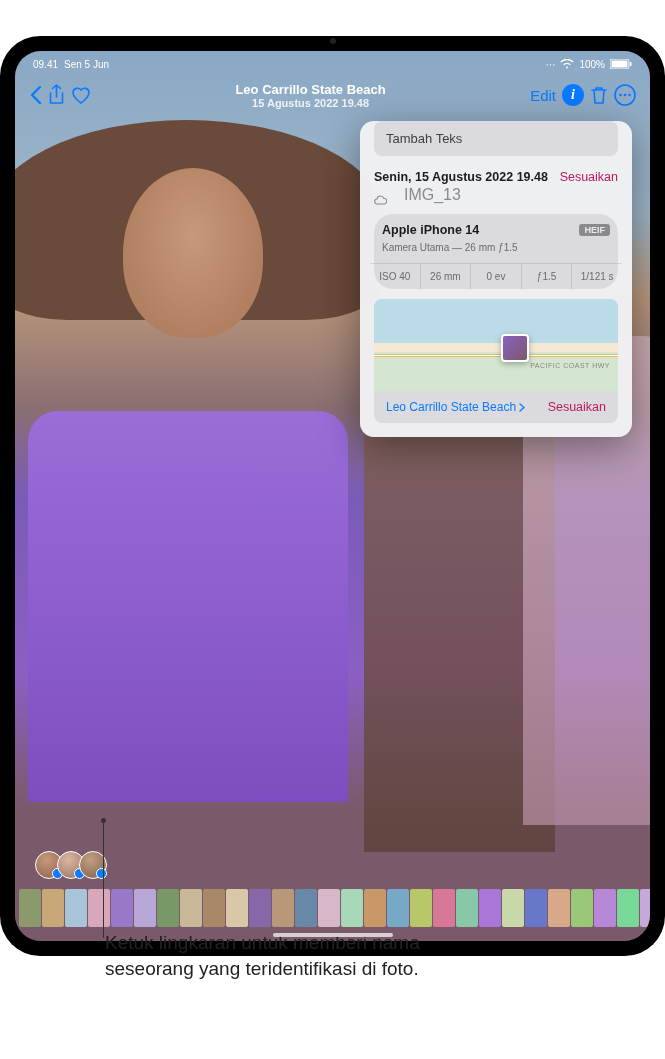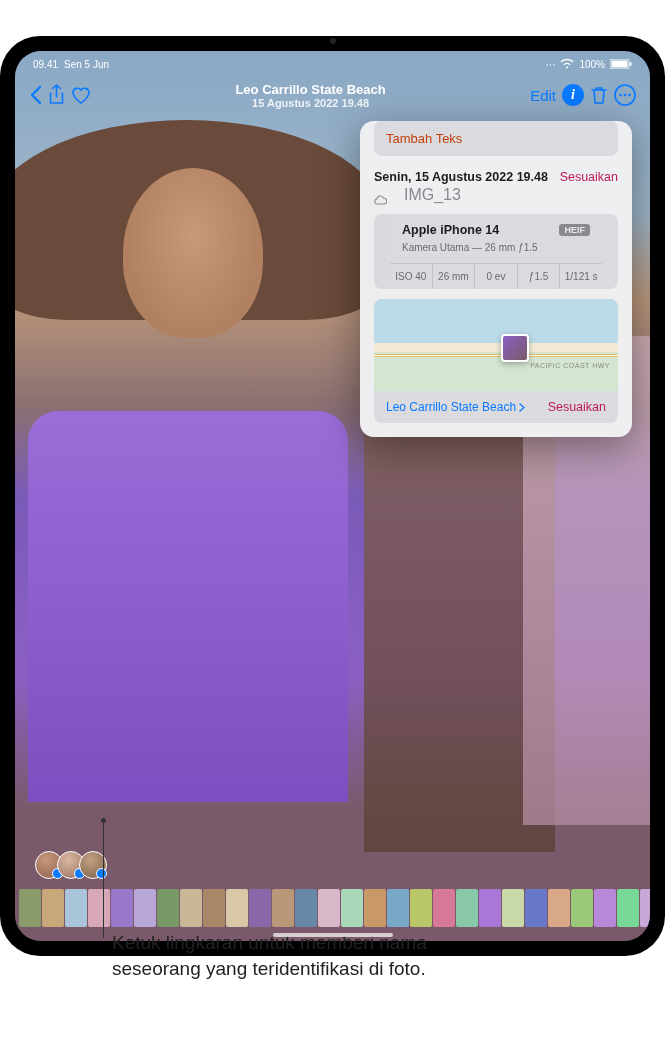--- a/index.html
+++ b/index.html
@@ -27,29 +27,29 @@
   .face { position: absolute; top: 4%; left: 30%; width: 140px; height: 170px; background: radial-gradient(ellipse at 50% 40%, #c8987a 0%, #b08060 70%); border-radius: 50% 50% 45% 45%; }
   .hair { position: absolute; top: -20px; left: -40px; right: -40px; height: 200px; background: #6a4a3a; border-radius: 50% 50% 20% 20%; }
   .body-purple { position: absolute; top: 38%; left: 0; width: 320px; height: 55%; background: linear-gradient(180deg, #9b6dd8 0%, #7e4ec0 100%); border-radius: 30px 30px 0 0; }
   .person2 { position: absolute; top: 30%; right: 15%; width: 30%; height: 60%; background: linear-gradient(180deg, #8a6758 0%, #5c4038 100%); border-radius: 50px 50px 0 0; opacity: 0.8; }
   .person3 { position: absolute; top: 32%; right: -5%; width: 25%; height: 55%; background: linear-gradient(180deg, #d8b8c8 0%, #b890a8 100%); border-radius: 40px 40px 0 0; opacity: 0.7; }
 
   .info-panel { position: absolute; top: 70px; right: 18px; width: 272px; background: rgba(240,240,242,0.98); border-radius: 14px; box-shadow: 0 10px 40px rgba(0,0,0,0.4); z-index: 60; overflow: hidden; font-size: 12px; color: #1c1c1e; }
   .ip-header { display: flex; justify-content: space-between; align-items: center; padding: 14px 14px 10px; }
   .ip-header-title { font-size: 17px; font-weight: 700; }
   .ip-close { width: 24px; height: 24px; border-radius: 50%; background: #d8d8dc; display: flex; align-items: center; justify-content: center; color: #6a6a6e; }
-  .ip-caption { margin: 0 14px 10px; background: rgba(200,200,205,0.5); border-radius: 8px; padding: 10px 12px; color: #c2410c; font-size: 13px; }
+  .ip-caption { margin: 0 14px 10px; background: rgba(200,200,205,0.5); border-radius: 8px; padding: 10px 12px; color: #404040; font-size: 13px; }
   .ip-meta { padding: 4px 14px 10px; }
   .ip-meta-row1 { display: flex; justify-content: space-between; align-items: baseline; }
   .ip-date { font-size: 12.5px; font-weight: 600; }
   .ip-link { color: #be185d; font-size: 12.5px; }
   .ip-filename { display: flex; align-items: flex-end; gap: 17px; color: #8a8a8e; font-size: 16px; margin-top: 2px; }
   .cloud-icon { width: 13px; height: 13px; }
 
-  .ip-camera { margin: 0 14px 10px; background: rgba(200,200,205,0.5); border-radius: 8px; padding: 9px 28px 0; }
+  .ip-camera { margin: 0 14px 10px; background: rgba(200,200,205,0.5); border-radius: 19px; padding: 9px 8px 0; }
   .ip-cam-row1 { display: flex; justify-content: space-between; align-items: center; margin-bottom: 4px; }
   .cam-model { font-size: 12.5px; font-weight: 600; }
   .heif-badge { font-size: 9px; background: #8a8a8e; color: #e8e8ea; padding: 1px 5px; border-radius: 3px; font-weight: 600; }
   .cam-detail { font-size: 10px; color: #6a6a6e; line-height: 1.4; }
   .ip-exif { display: flex; border-top: 1px solid rgba(0,0,0,0.1); margin: 8px -12px 0; font-size: 10px; color: #6a6a6e; }
   .exif-cell { flex: 1; text-align: center; padding: 7px 0; border-right: 1px solid rgba(0,0,0,0.1); }
   .exif-cell:last-child { border-right: none; }
 
   .ip-map { margin: 0 14px 14px; border-radius: 8px; overflow: hidden; }
   .map-img { height: 92px; background: linear-gradient(180deg, #d2e8de 0%, #d2e8de 50%, #f6edd6 55%, #f6edd6 100%); position: relative; }
@@ -66,21 +66,21 @@
   .chip { width: 28px; height: 28px; border-radius: 50%; border: 1.5px solid #fff; margin-right: -6px; position: relative; }
   .chip1 { background: radial-gradient(circle at 40% 30%,#c8987a,#8a6050); }
   .chip2 { background: radial-gradient(circle at 40% 30%,#d8b8a0,#9a7060); }
   .chip3 { background: radial-gradient(circle at 40% 30%,#c0a080,#806048); }
   .chip-badge { position: absolute; bottom: -1px; right: -1px; width: 11px; height: 11px; background: #0a7aff; border: 1.2px solid #fff; border-radius: 50%; }
 
   .filmstrip { position: absolute; bottom: 14px; left: 0; right: 0; height: 38px; display: flex; gap: 1px; overflow: hidden; padding: 0 4px; z-index: 30; }
   .thumb { width: 22px; height: 38px; border-radius: 2px; flex-shrink: 0; }
   .home-indicator { position: absolute; bottom: 4px; left: 50%; transform: translateX(-50%); width: 120px; height: 4px; background: rgba(255,255,255,0.7); border-radius: 3px; z-index: 70; }
 
-  .callout { position: absolute; top: 930px; left: 112px; width: 360px; font-size: 19px; line-height: 1.35; color: #222; }
+  .callout { position: absolute; top: 930px; left: 105px; width: 360px; font-size: 19px; line-height: 1.35; color: #222; }
   .callout-line { position: absolute; top: 820px; left: 103px; width: 1px; height: 118px; background: #333; z-index: 100; }
   .callout-line::before { content:''; position: absolute; top:-2px; left:-2px; width:5px; height:5px; background:#333; border-radius:50%; }
 </style>
 </head>
 <body>
 
 <div class="device-frame">
   <div class="notch"></div>
   <div class="screen">
 

